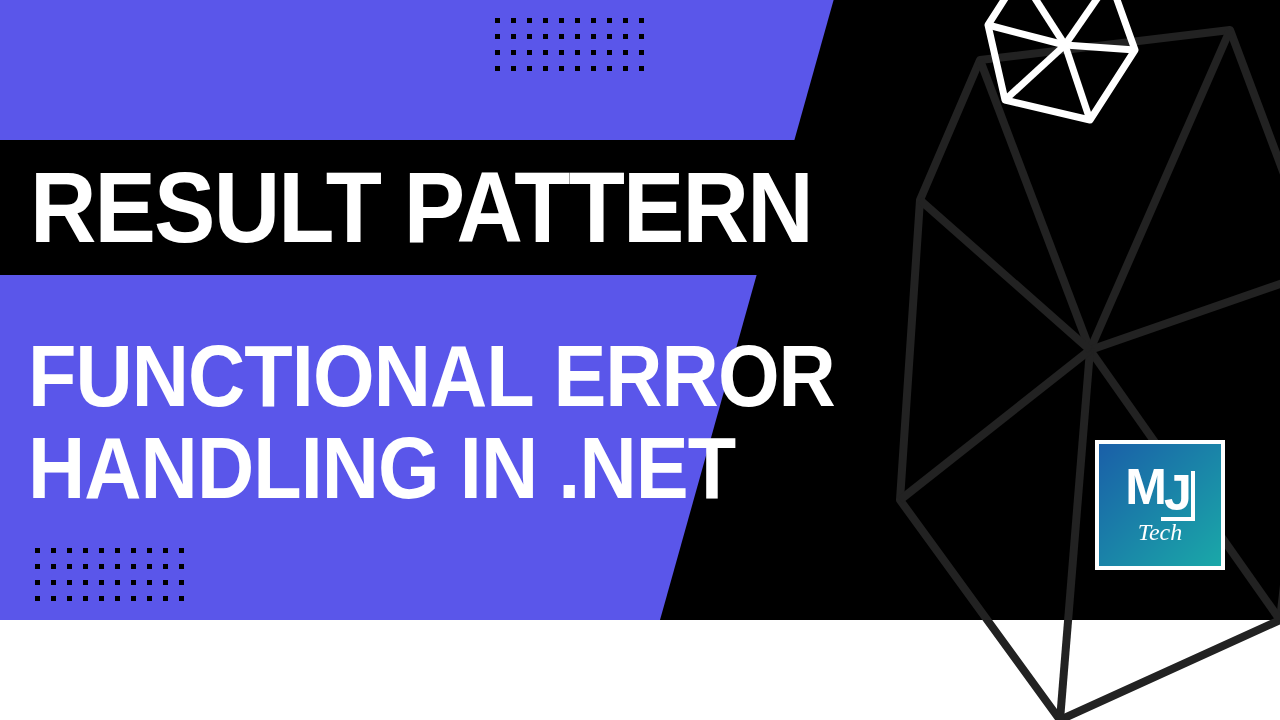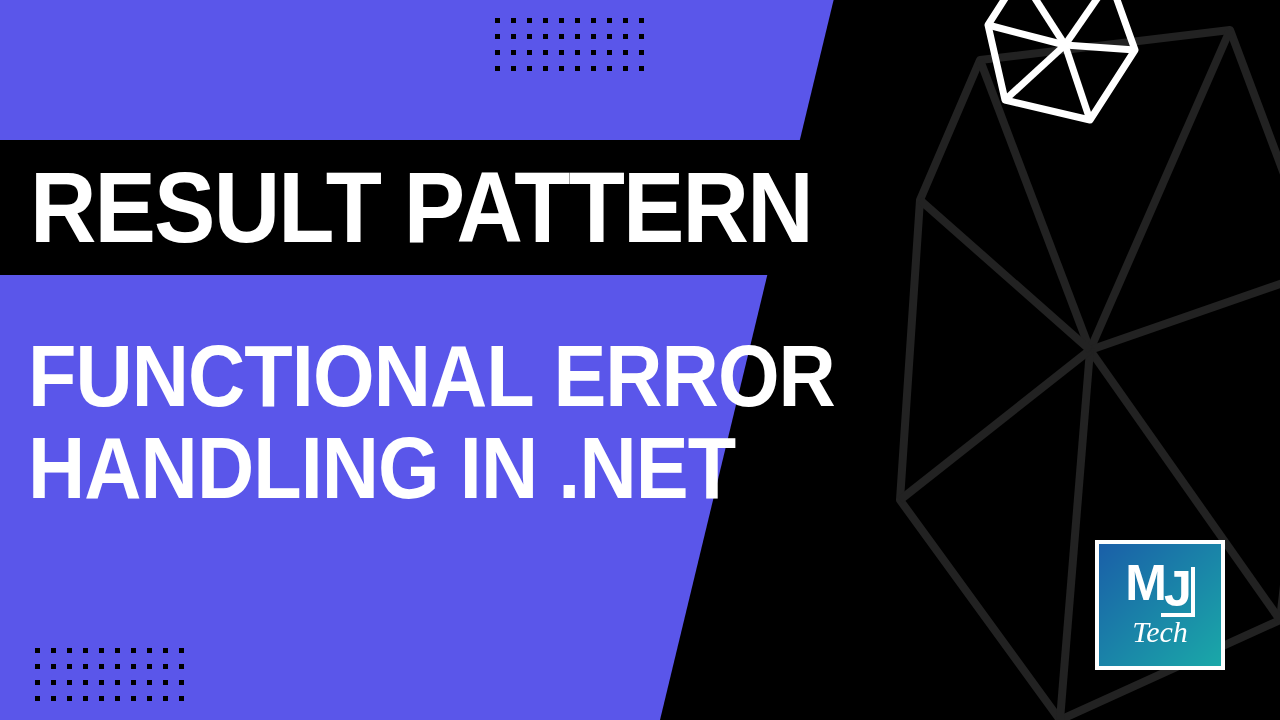--- a/index.html
+++ b/index.html
@@ -1,20 +1,20 @@
 <!DOCTYPE html>
 <html><head>
 <meta charset="utf-8">
 <style>
   * { margin: 0; padding: 0; box-sizing: border-box; }
   html, body { width: 1280px; height: 720px; overflow: hidden; font-family: 'Arial Black', 'Helvetica', sans-serif; }
   .canvas {
     position: relative;
     width: 1280px;
-    height: 720px;
+    height: 620px;
     background: #5a56ea;
   }
   .black-wedge {
     position: absolute;
     top: 0; right: 0; bottom: 0;
     width: 620px;
     background: #000;
     clip-path: polygon(28% 0, 100% 0, 100% 100%, 0% 100%);
     z-index: 1;
   }
@@ -81,21 +81,21 @@
     color: #fff;
     font-size: 50px;
     font-weight: 700;
     letter-spacing: -3px;
     line-height: 0.9;
     font-family: 'Arial Black', sans-serif;
   }
   .logo .mj .j { display: inline-block; border: 4px solid #fff; border-top: none; border-left: none; padding: 0 2px 1px 3px; margin-left:-3px; position:relative; top:6px; }
   .logo .tech {
     color: #fff;
-    font-size: 30px;
+    font-size: 24px;
     font-weight: 400;
     font-style: italic;
     font-family: 'Georgia', serif;
     margin-top: 4px;
   }
   .crystal-white {
     position: absolute;
     top: -30px;
     right: 130px;
     z-index: 4;

